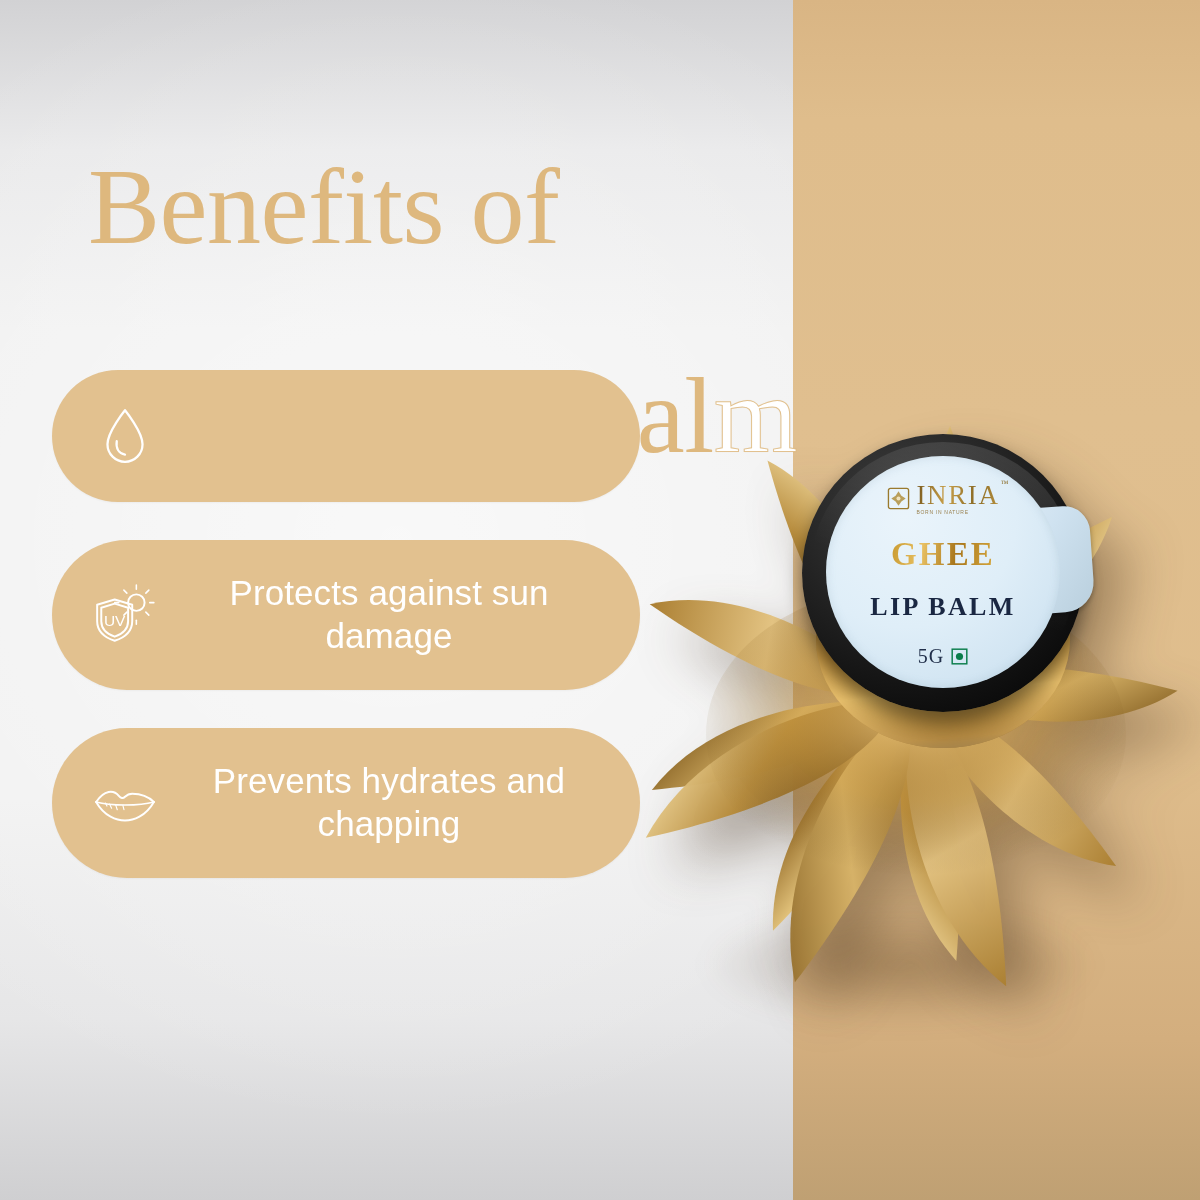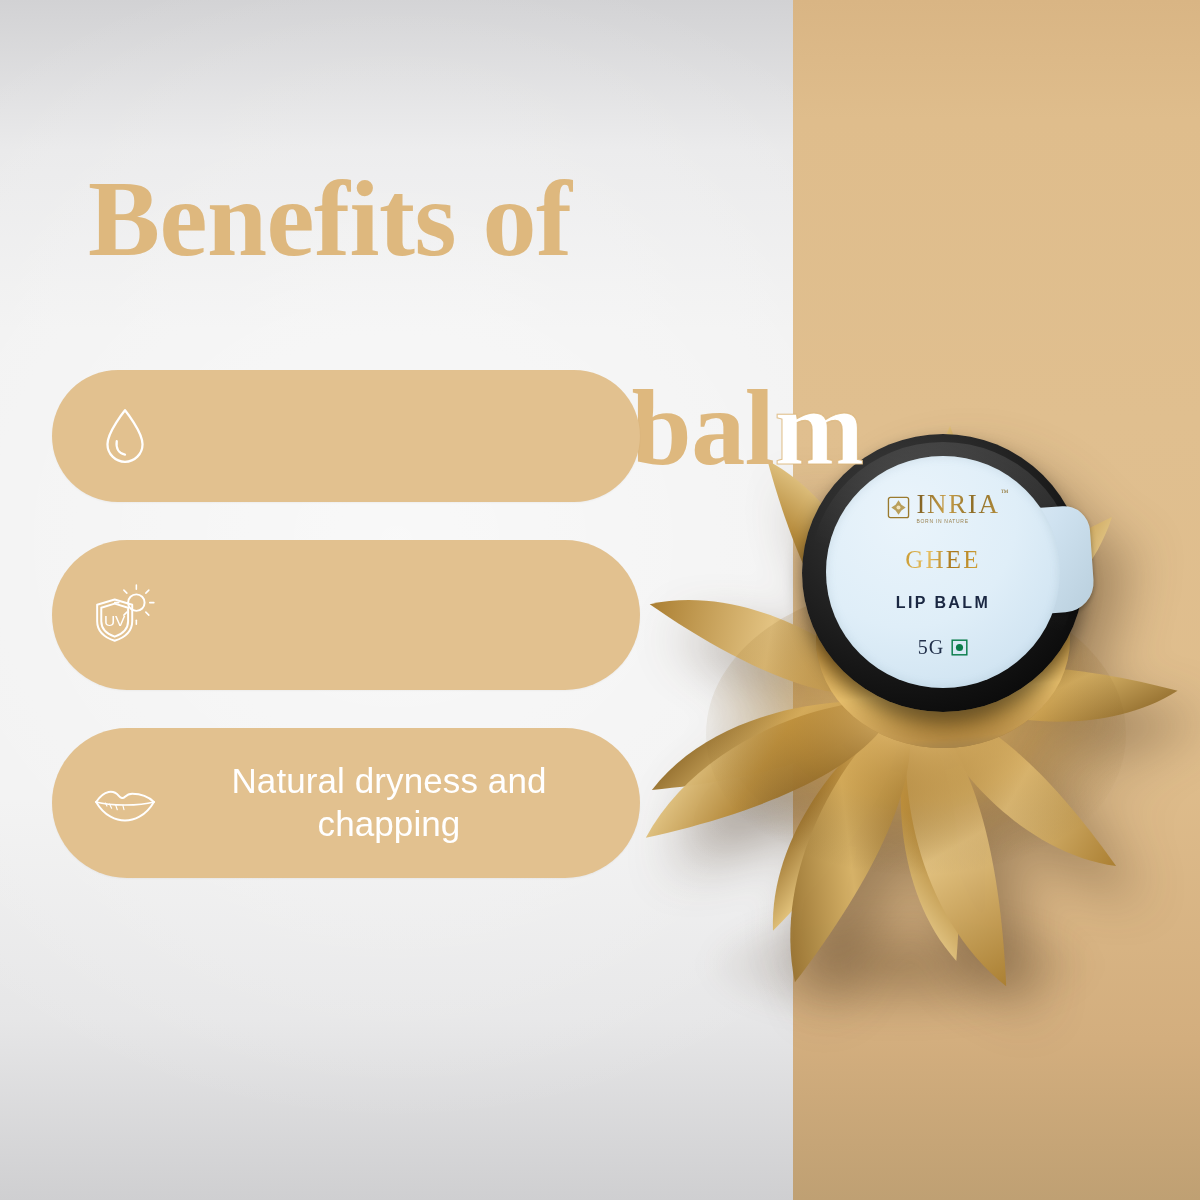--- a/index.html
+++ b/index.html
@@ -34,24 +34,24 @@
   .bg-right {
     position:absolute; left:793px; top:0; width:407px; height:1200px;
     background:
       linear-gradient(to bottom,
         #d9b584 0px, #dfbd8c 120px, #e0bf8f 420px,
         #dfbd8c 760px, #d3ae7e 1040px, #bfa073 1200px);
   }
 
   
   .headline {
-    position:absolute; left:88px; top:62px;
+    position:absolute; left:88px; top:50px;
     width:900px;
     font-family:"Liberation Serif", serif;
-    font-weight:700;
+    font-weight:400;
     font-size:108px;
     line-height:0.97;
     letter-spacing:-0.5px;
     color:#deb87e;
     z-index:6;
     white-space:pre-line;
   }
   .headline .ln { display:block; }
   .headline .ln2 { position:relative; }
   
@@ -182,32 +182,32 @@
   .brand-tag {
     font-size:5px;
     letter-spacing:.7px;
     color:#9a8250;
     transform:scaleY(.9);
     line-height:1;
     margin-top:1px;
   }
   .variant {
     font-family:"Liberation Serif", serif;
-    font-size:25px;
-    font-weight:400;
+    font-size:33px;
+    font-weight:700;
     letter-spacing:2.2px;
     line-height:1;
     background:linear-gradient(100deg,#c8992f 0%,#e8c062 30%,#a8761b 62%,#d7a93f 100%);
     -webkit-background-clip:text;
     background-clip:text;
     color:transparent;
   }
   .ptype {
-    font-family:Liberation Sans, sans-serif;
-    font-size:16px;
+    font-family:Liberation Serif, serif;
+    font-size:26px;
     font-weight:600;
     letter-spacing:2.4px;
     color:#1a2742;
     line-height:1;
   }
   .netwt-row { display:flex; align-items:center; gap:7px; margin-top:2px; }
   .netwt {
     font-family:"Liberation Serif", serif;
     font-size:20px; letter-spacing:1px; color:#22304b;
   }
@@ -259,33 +259,34 @@
             <path d="M52.2 10.8 l2.9-2.9"></path>
               <path d="M33.8 29.2 l-2.9 2.9"></path>
             <path d="M52.2 29.2 l2.9 2.9"></path>
               <path d="M33.8 10.8 l-2.9-2.9"></path>
           </g>
           <path d="M22 17 L39 22 V38 C39 48 31 54 22 57 C13 54 5 48 5 38 V22 Z"></path>
           <path d="M22 21 L35 25 V38 C35 45.5 29 50.5 22 53 C15 50.5 9 45.5 9 38 V25 Z"></path>
           <text x="22" y="43" fill="#ffffff" stroke="none" font-family="Liberation Sans, sans-serif" font-size="15" text-anchor="middle">UV</text>
         </svg>
       </span>
+      <span class="pill-text">Protects against sun damage</span>
     </div>
 
     <div class="pill pill--3">
       <span class="pill-icon">
         <svg viewBox="0 0 64 64" fill="none" stroke="#ffffff" stroke-width="1.9" stroke-linecap="round" stroke-linejoin="round">
           <path d="M4 31 C12 19 21 19 26 25 C28 27.5 30 28 32 26 C34 24 36 23 39 23
                    C47 23 55 26 60 31"></path>
           <path d="M4 31 C12 45 24 49 32 49 C40 49 52 45 60 31"></path>
           <path d="M4 31 C18 35 46 35 60 31" stroke-width="1.4"></path>
           <path d="M17 33 l2 4 M23 34 l1.5 4.5 M30 34.5 l1 4 M13 32 l1.5 3" stroke-width="1.1"></path>
         </svg>
       </span>
-      <span class="pill-text">Natural dryness and chapping</span>
+      <span class="pill-text">Prevents hydrates and chapping</span>
     </div>
 
 
   </div>
 
   <div class="contact-shadow"></div>
 
   <div class="product">
 
     <svg class="flower" viewBox="0 0 640 740">

